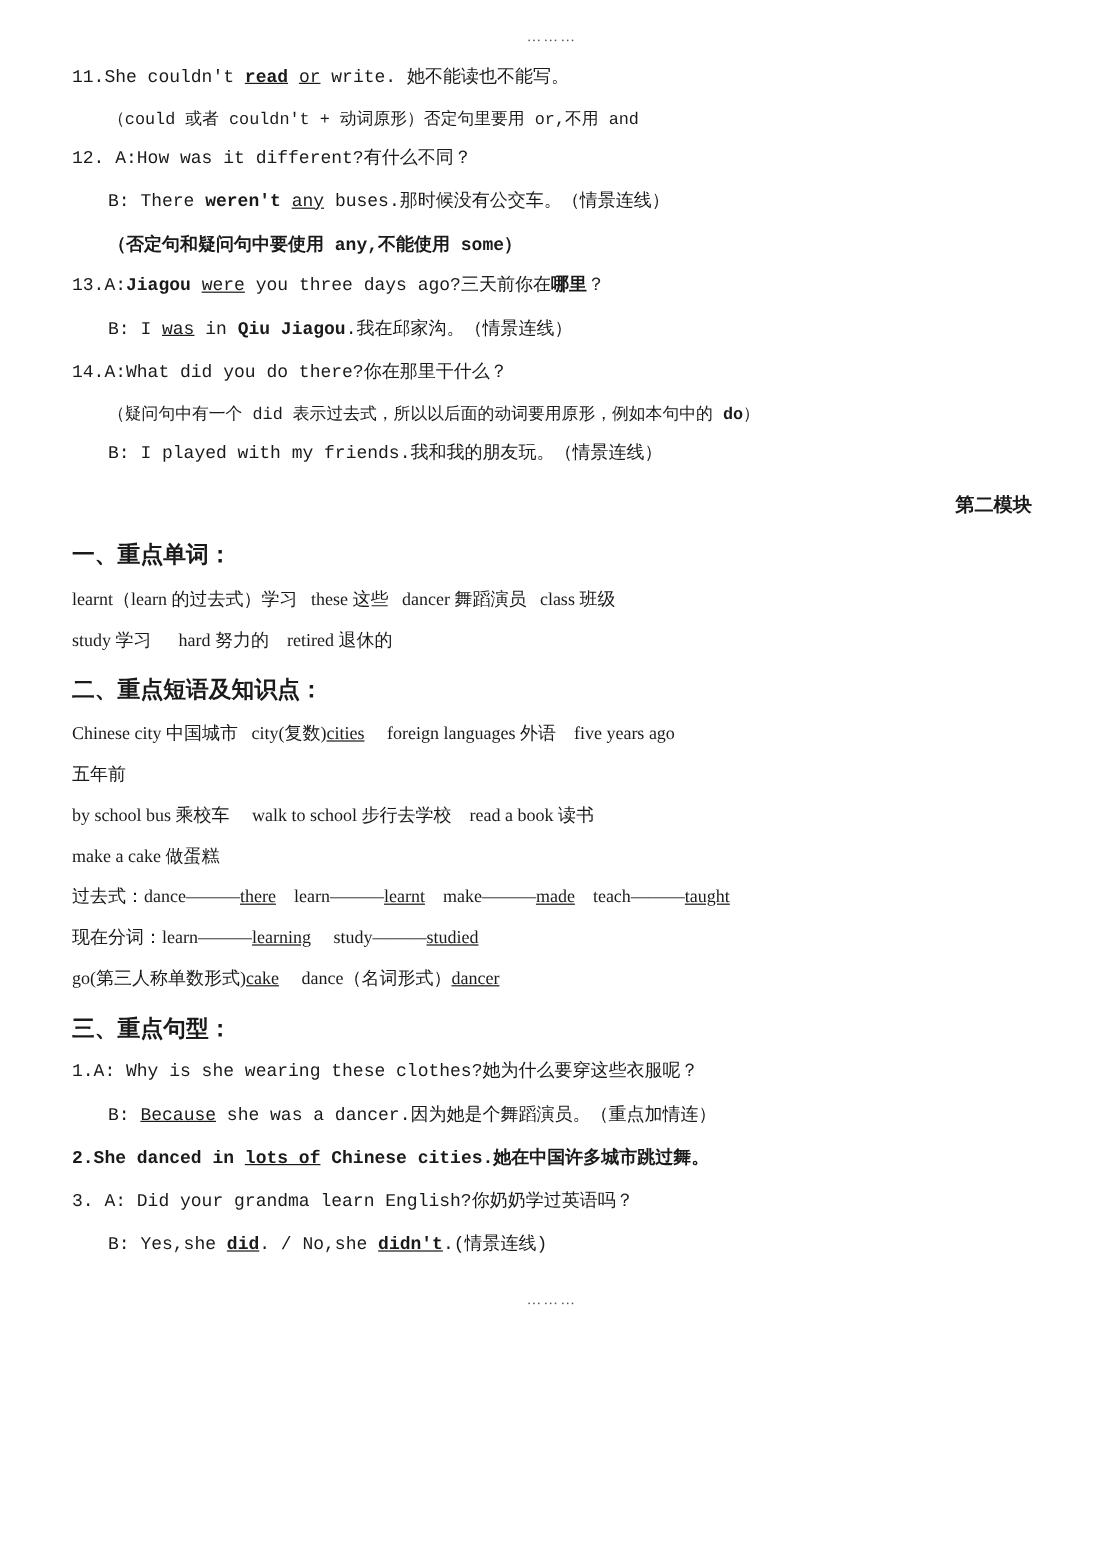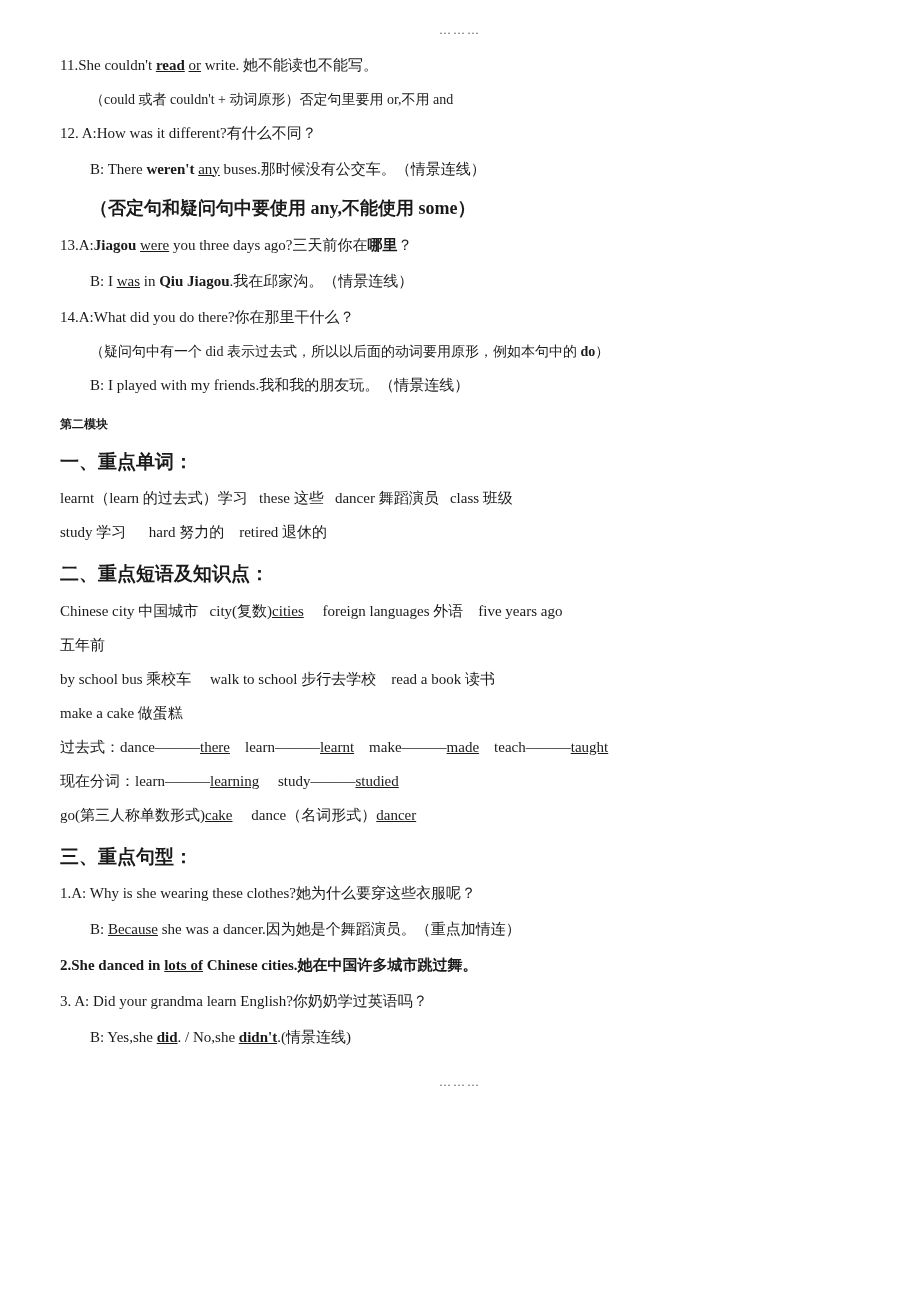--- a/index.html
+++ b/index.html
@@ -40,47 +40,47 @@
       line-height: 2;
     }
 
     .line-indent {
       margin-bottom: 6px;
       line-height: 2;
       padding-left: 30px;
     }
 
     .mono {
-      font-family: Liberation Serif, serif;
+      font-family: Liberation Mono, monospace;
     }
 
     .section-title {
-      text-align: left;
+      text-align: right;
       font-weight: bold;
-      font-size: 12px;
+      font-size: 16px;
       margin: 14px 0 10px 0;
     }
 
     .sub-section {
       font-weight: bold;
       margin: 10px 0 4px 0;
       font-size: 19px;
     }
 
     .bracket-note {
       padding-left: 30px;
       font-size: 14px;
       line-height: 2;
       margin-bottom: 4px;
     }
 
     .important-note {
       padding-left: 30px;
       font-weight: bold;
-      font-size: 18px;
+      font-size: 15px;
       line-height: 2;
       margin-bottom: 4px;
     }
 
     .vocab-line {
       font-family: Liberation Serif, serif;
       line-height: 2;
       margin-bottom: 4px;
     }
   </style>

